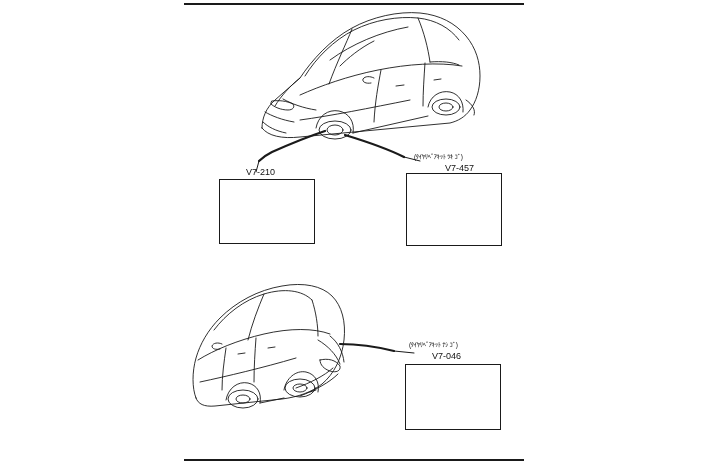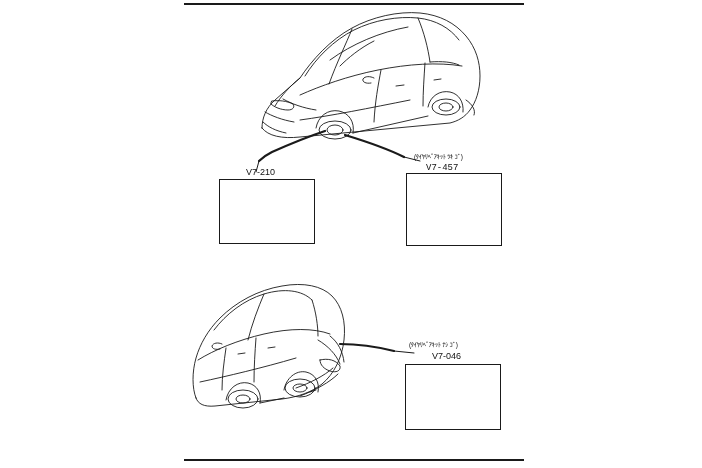--- a/index.html
+++ b/index.html
@@ -228,18 +228,18 @@
     </g>
   </svg>
 
   <div class="callout-box" style="left:219px; top:179px; width:96px; height:65px;"></div>
   <div class="callout-box" style="left:406px; top:173px; width:96px; height:73px;"></div>
   <div class="callout-box" style="left:405px; top:364px; width:96px; height:66px;"></div>
 
   <div class="label code" style="left:246px; top:167px;">V7-210</div>
 
   <div class="label jp" style="left:414px; top:153px;">(ﾀｲﾔﾘﾍﾟｱｷｯﾄ ﾂｷ ｺﾞ)</div>
-  <div class="label code" style="left:426px; top:163px;font-family:Liberation Mono, monospace;">V7-457</div>
+  <div class="label code" style="left:445px; top:163px;">V7-457</div>
 
   <div class="label jp" style="left:409px; top:341px;">(ﾀｲﾔﾘﾍﾟｱｷｯﾄ ﾅｼ ｺﾞ)</div>
   <div class="label code" style="left:432px; top:351px;">V7-046</div>
 
 </div>
 
 </body></html>

